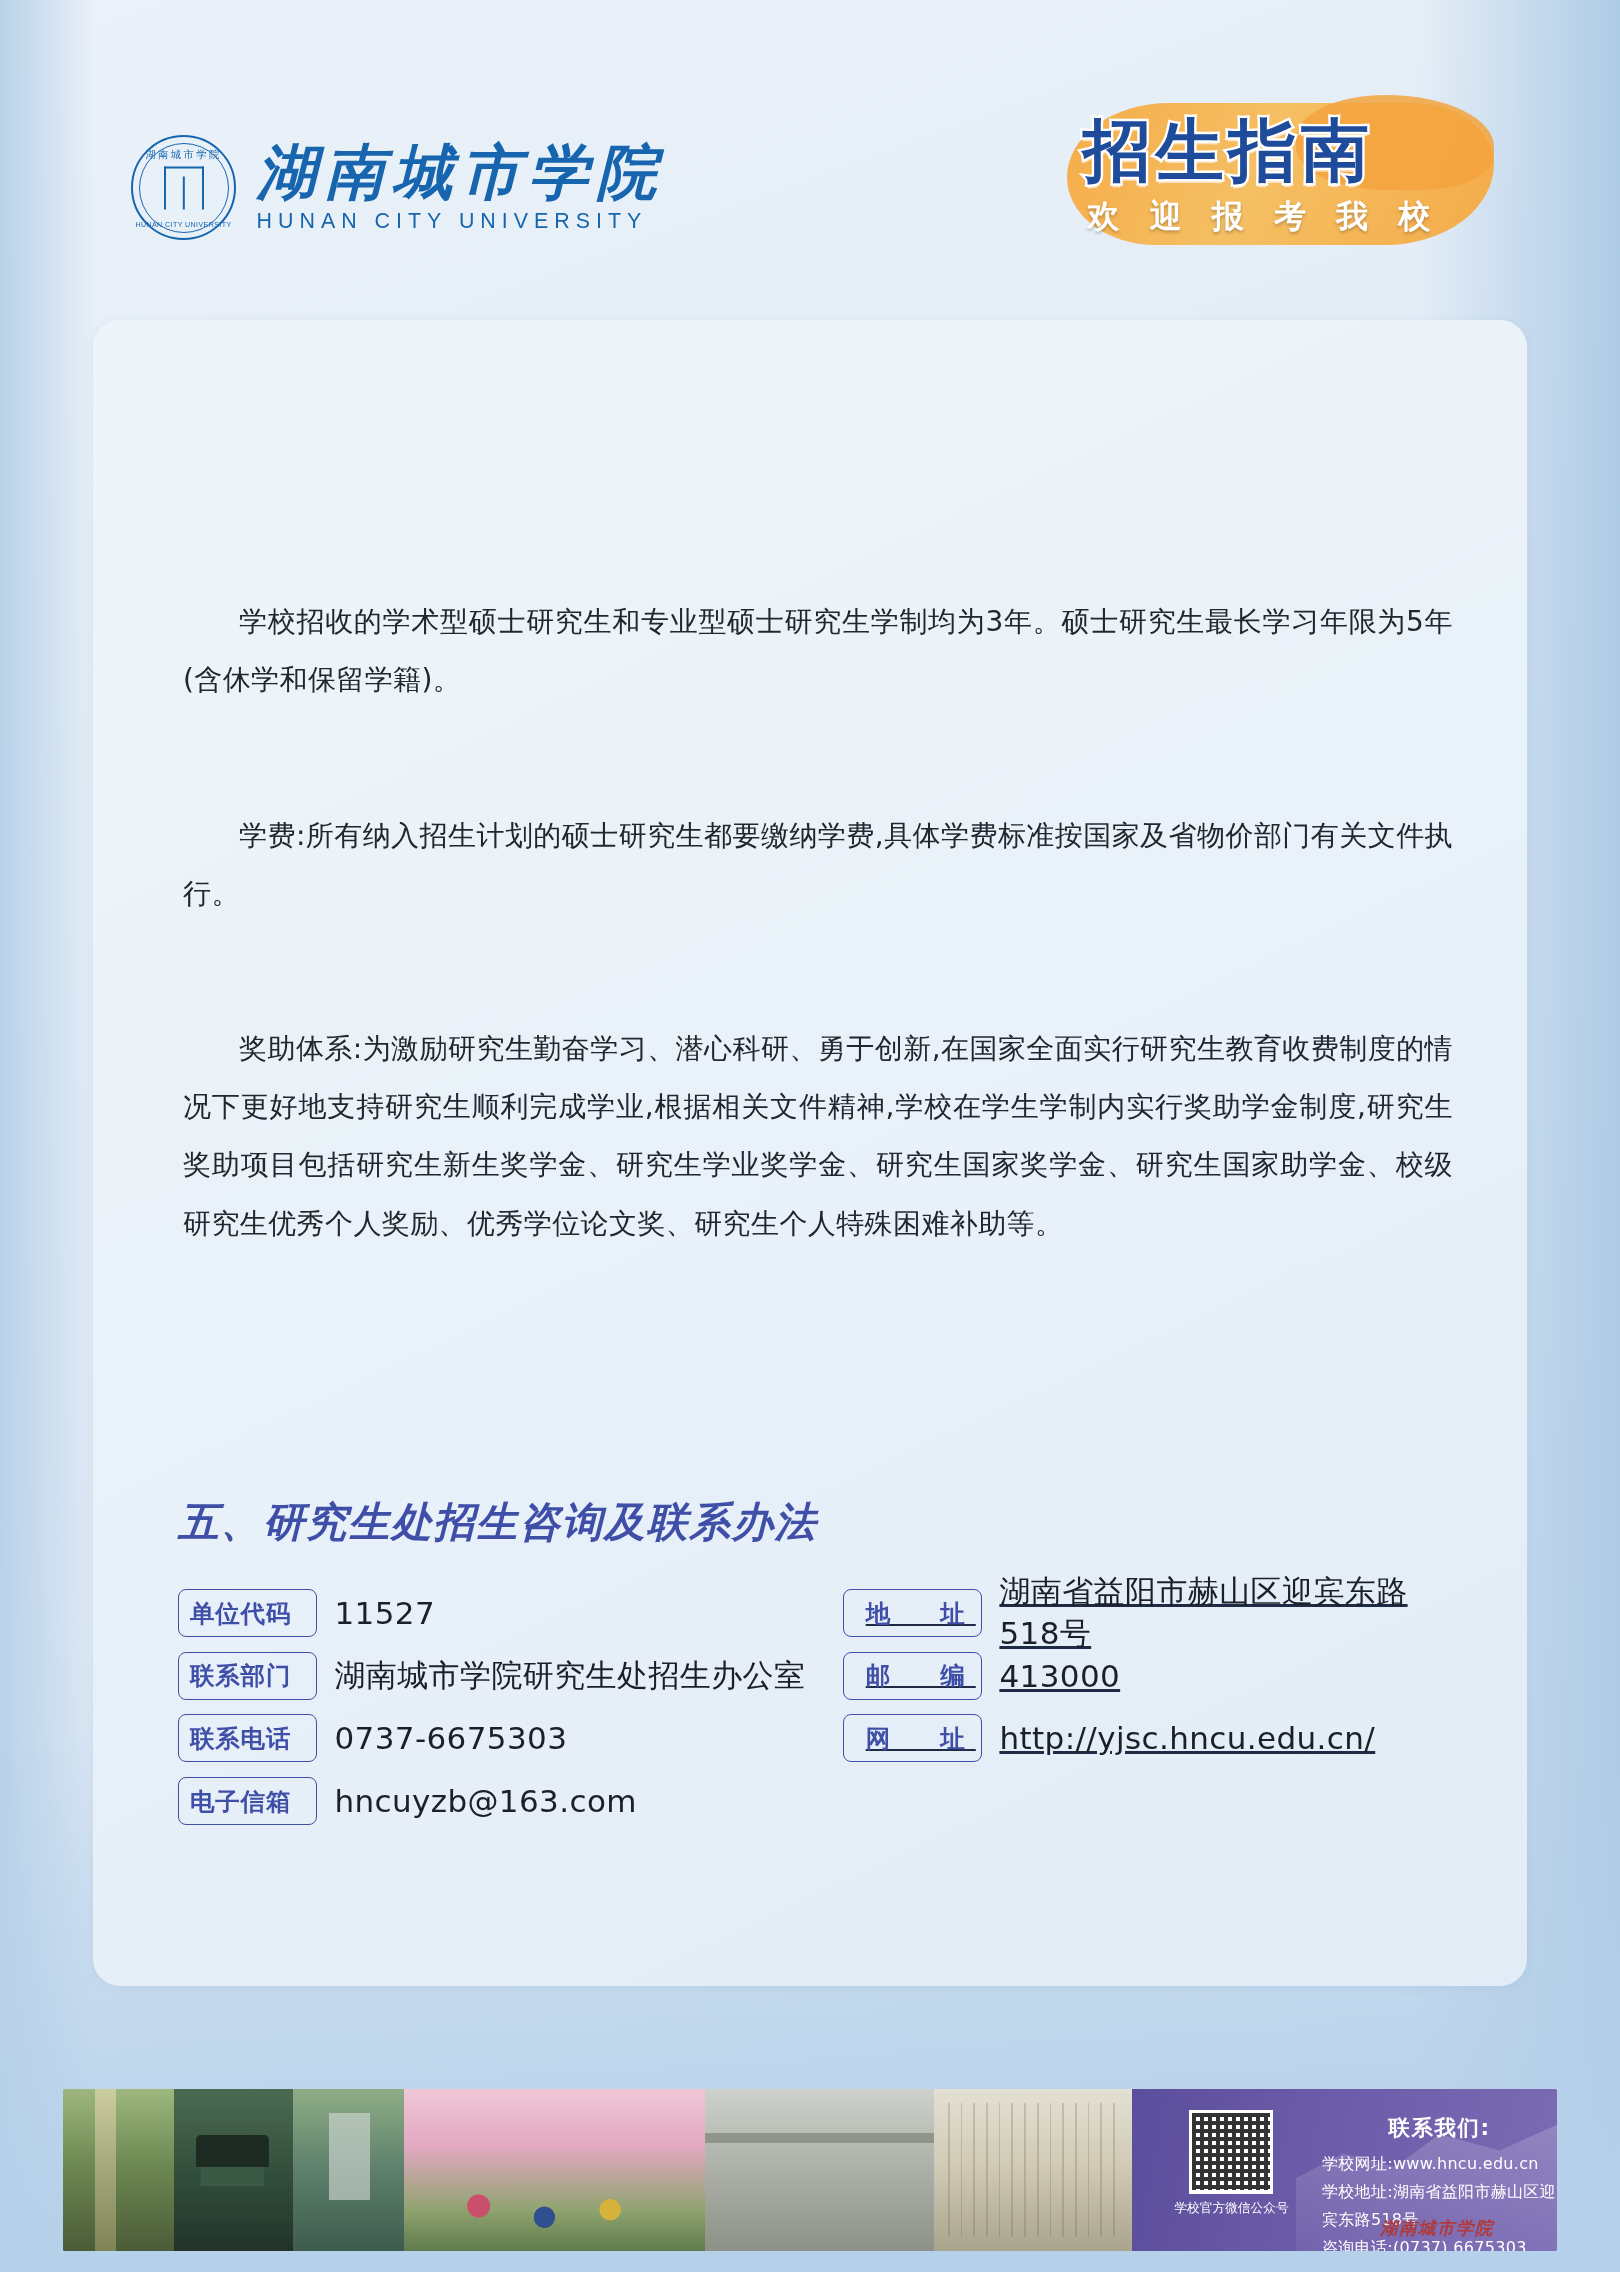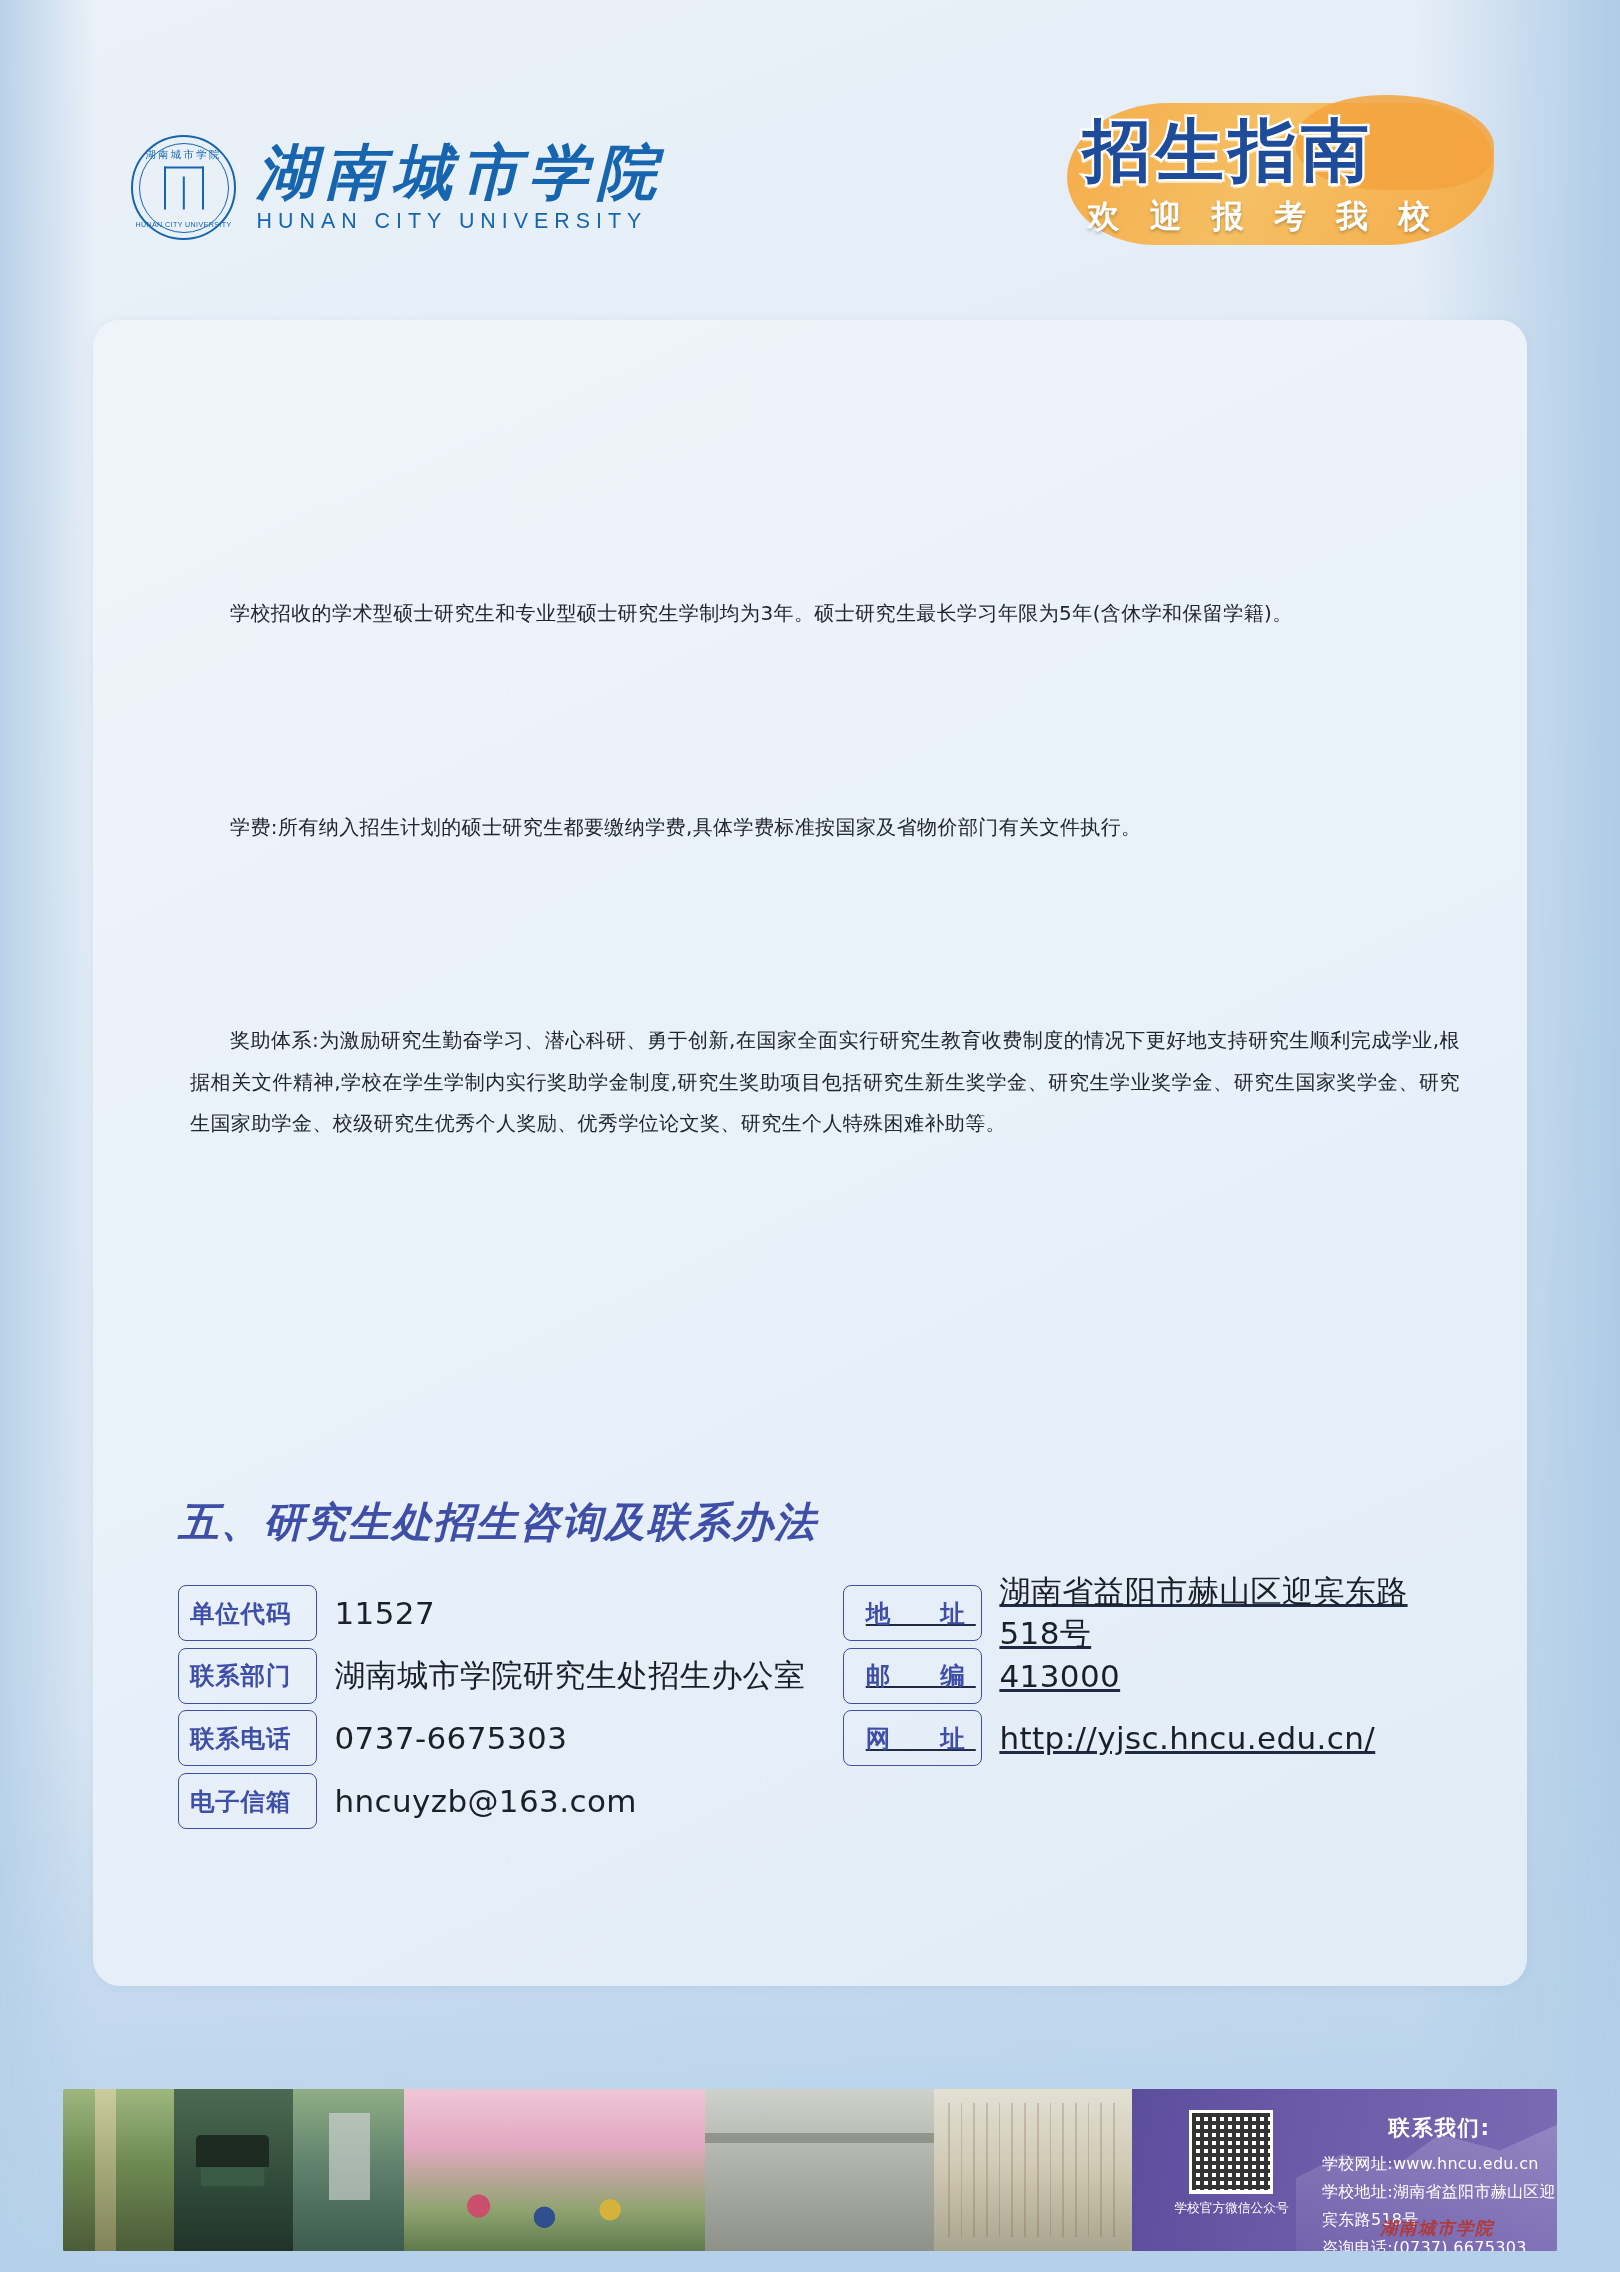--- a/index.html
+++ b/index.html
@@ -201,23 +201,23 @@
     color: #3f4fa8;
     letter-spacing: 1.6px;
     font-family: "DejaVu Sans", "Liberation Sans", sans-serif;
     font-style: italic;
   }
   #heading-4 { left: 85px; top: 138px; }
   #heading-5 { left: 85px; top: 1175px; }
 
   .para {
     position: absolute;
-    left: 97px;
+    left: 90px;
     width: 1270px;
-    font-size: 20px;
+    font-size: 28px;
     line-height: 2.08;
     color: #22262e;
     text-align: justify;
     text-indent: 2em;
     font-family: "DejaVu Sans", "Liberation Sans", sans-serif;
     letter-spacing: 0.4px;
   }
   #para-1 { top: 273px; }
   #para-2 { top: 487px; }
   #para-3 { top: 700px; }
@@ -239,21 +239,21 @@
     display: flex;
     align-items: center;
     height: 54px;
     margin-bottom: 8.7px;
   }
   .tag {
     display: inline-flex;
     align-items: center;
     justify-content: space-between;
     min-width: 139px;
-    height: 56px;
+    height: 48px;
     padding: 0 11px;
     box-sizing: border-box;
     border: 1.6px solid #3f4fa8;
     border-radius: 8px;
     color: #3f4fa8;
     font-size: 24.5px;
     font-weight: 700;
     letter-spacing: 0.8px;
     font-family: "DejaVu Sans", "Liberation Sans", sans-serif;
     white-space: pre;

